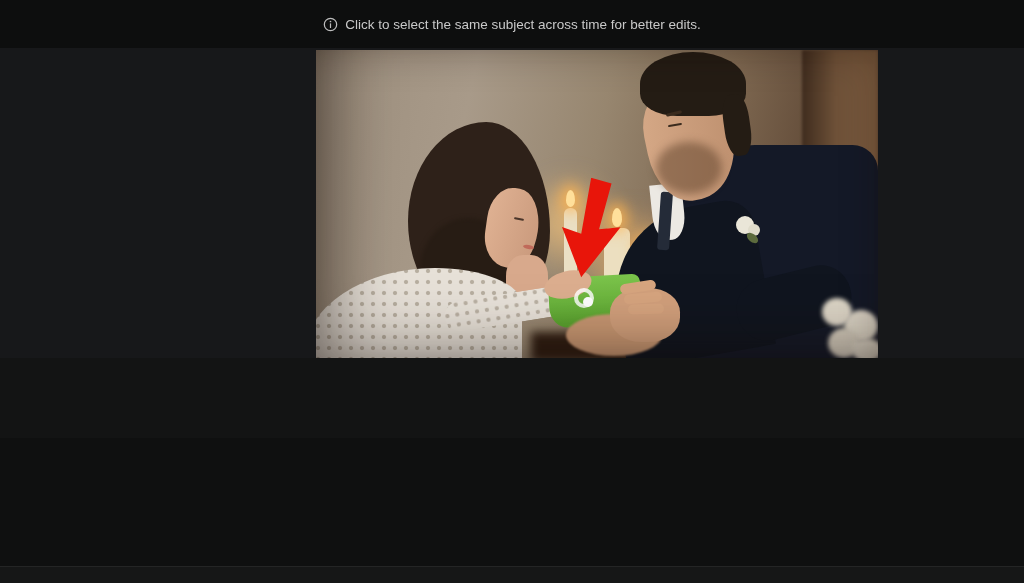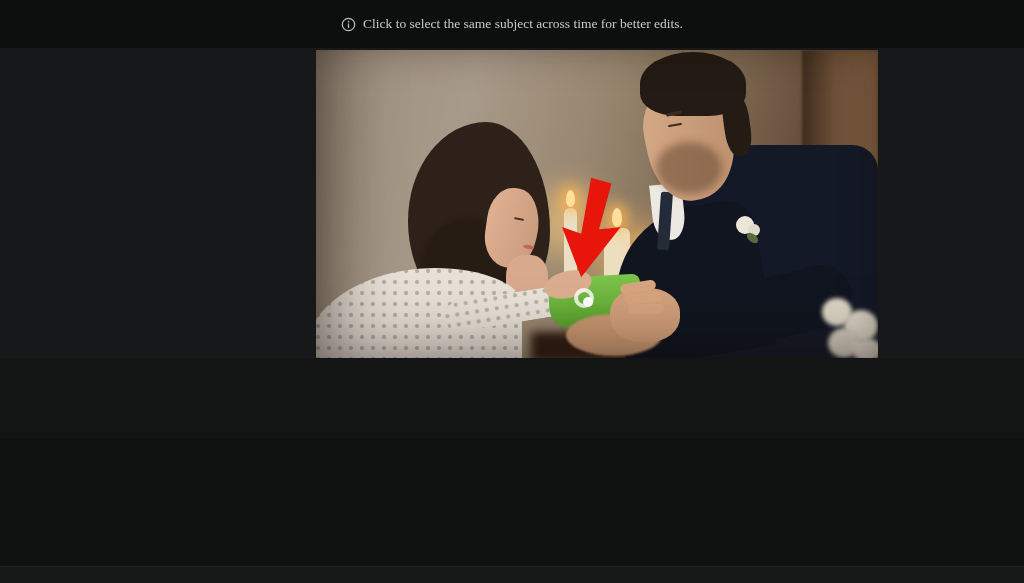--- a/index.html
+++ b/index.html
@@ -1,18 +1,18 @@
 <!DOCTYPE html>
 <html><head>
 <meta charset="utf-8">
 <style>
   html,body{margin:0;padding:0;background:#000;}
   *{box-sizing:border-box;}
   .page{position:relative;width:1024px;height:583px;overflow:hidden;
-        font-family:Liberation Serif, serif;background:#f97316;}
+        font-family:Liberation Sans, sans-serif;background:#f97316;}
 
   
   .hint-bar{position:absolute;left:0;top:0;width:1024px;height:48px;background:#0d0e0e;
             display:flex;align-items:center;justify-content:center;gap:7px;color:#c9c9c9;font-size:13.5px;}
   .canvas{position:absolute;left:0;top:48px;width:1024px;height:310px;background:#17181a;}
   .tool-section{position:absolute;left:0;top:358px;width:1024px;height:80px;background:#131414;}
   .timeline-section{position:absolute;left:0;top:438px;width:1024px;height:128px;background:#0f1010;}
   .bottom-strip{position:absolute;left:0;top:566px;width:1024px;height:17px;background:#161717;border-top:1px solid #242525;}
 
   

